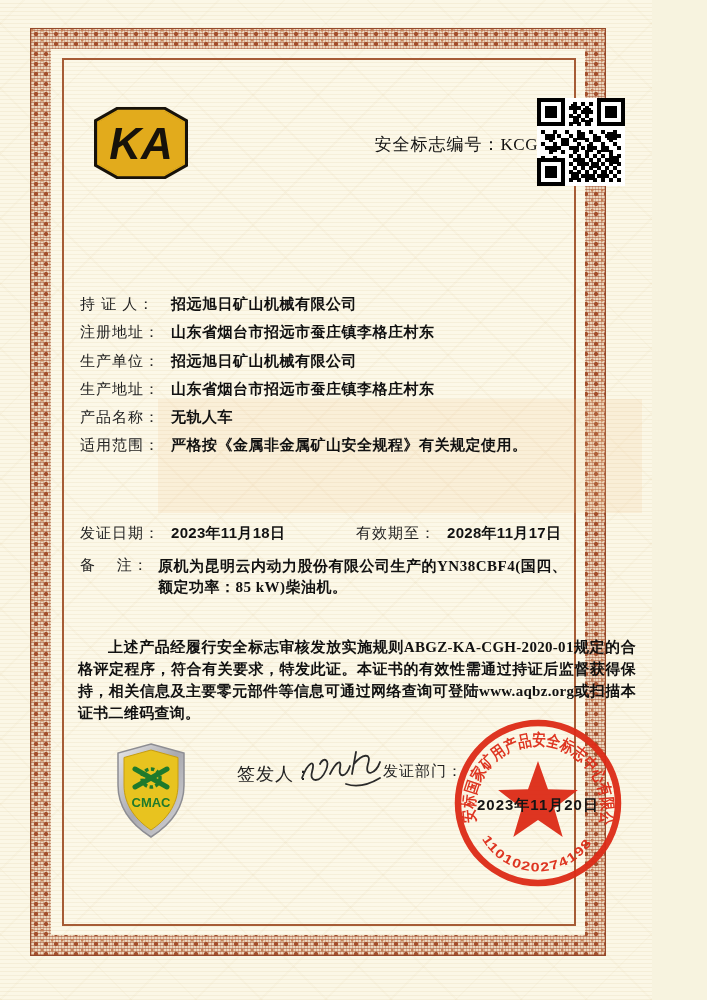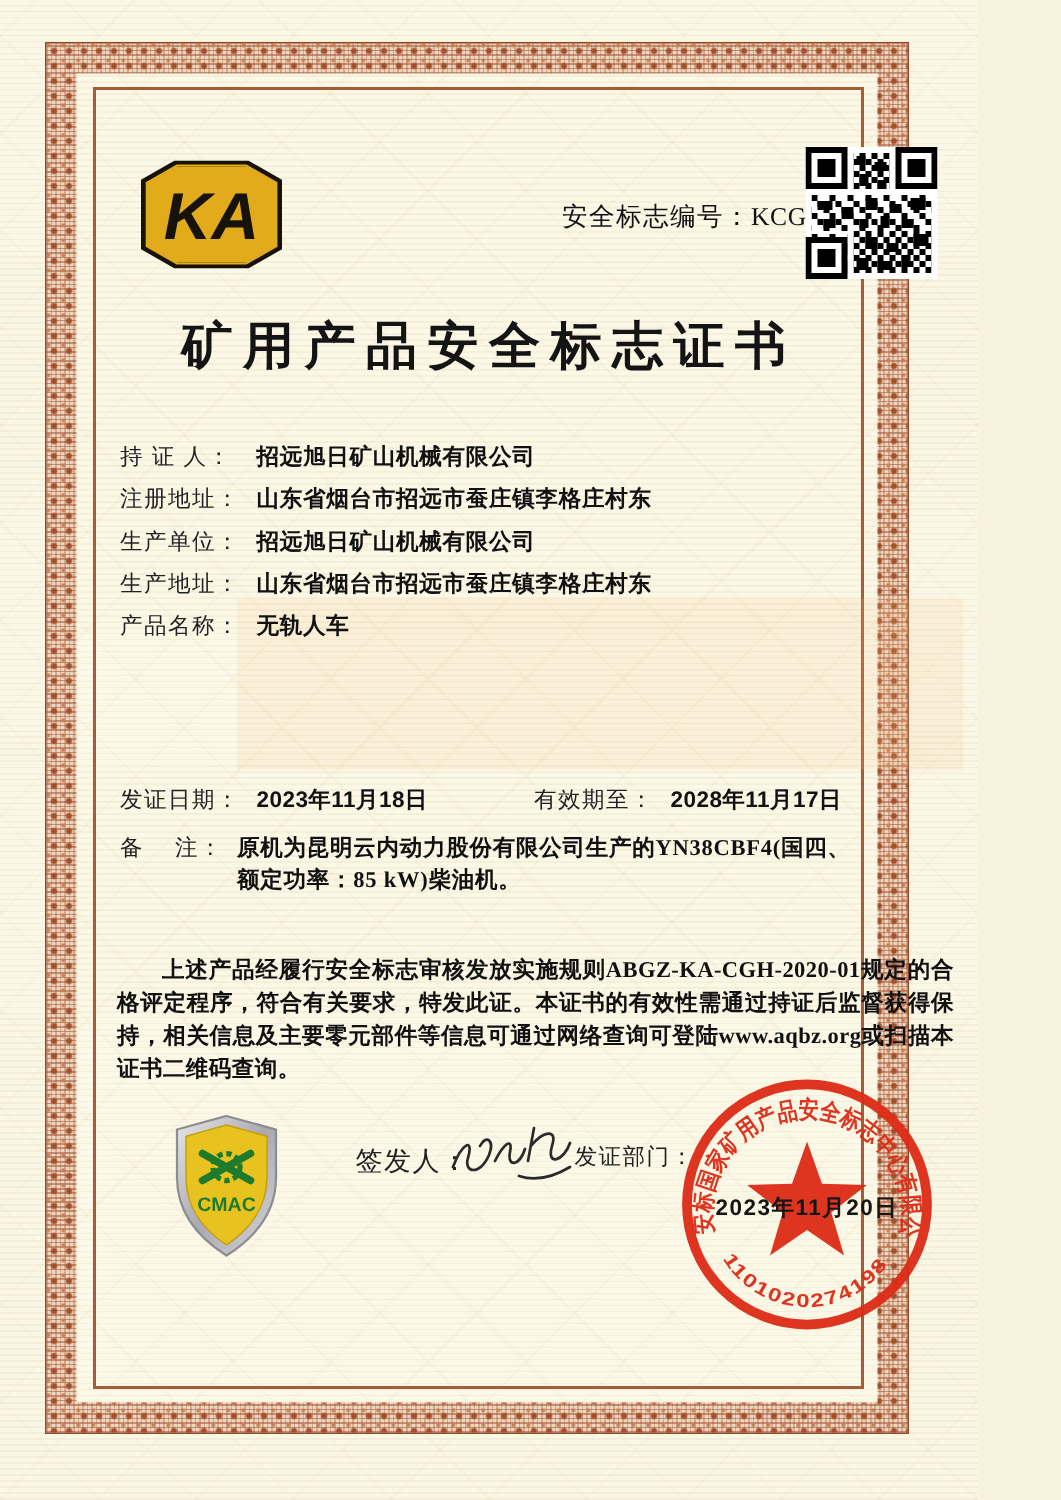--- a/index.html
+++ b/index.html
@@ -154,21 +154,20 @@
       <rect x="8" y="8" width="12" height="12" fill="#000"></rect>
       <rect x="60" y="0" width="28" height="28" fill="#000"></rect>
       <rect x="64" y="4" width="20" height="20" fill="#fff"></rect>
       <rect x="68" y="8" width="12" height="12" fill="#000"></rect>
       <rect x="0" y="60" width="28" height="28" fill="#000"></rect>
       <rect x="4" y="64" width="20" height="20" fill="#fff"></rect>
       <rect x="8" y="68" width="12" height="12" fill="#000"></rect>
     </g>
   </svg>
 
-  <div class="abs title">矿用产品安全标志证书</div>
 
   <div class="abs highlight-band"></div>
 
   <div class="abs fields">
     <div class="row">
       <span class="lbl lbl-fixed">持 证 人：</span>
       <span class="val">招远旭日矿山机械有限公司</span>
     </div>
     <div class="row">
       <span class="lbl lbl-fixed">注册地址：</span>
@@ -178,20 +177,24 @@
       <span class="lbl lbl-fixed">生产单位：</span>
       <span class="val">招远旭日矿山机械有限公司</span>
     </div>
     <div class="row">
       <span class="lbl lbl-fixed">生产地址：</span>
       <span class="val">山东省烟台市招远市蚕庄镇李格庄村东</span>
     </div>
     <div class="row">
       <span class="lbl lbl-fixed">产品名称：</span>
       <span class="val">无轨人车</span>
+    </div>
+    <div class="row">
+      <span class="lbl lbl-fixed">适用范围：</span>
+      <span class="val">严格按《金属非金属矿山安全规程》有关规定使用。</span>
     </div>
   </div>
 
   <div class="abs dates-row">
     <span class="lbl lbl-fixed">发证日期：</span>
     <span class="val val-latin date-val1">2023年11月18日</span>
     <span class="lbl lbl-fixed">有效期至：</span>
     <span class="val val-latin">2028年11月17日</span>
   </div>
 

